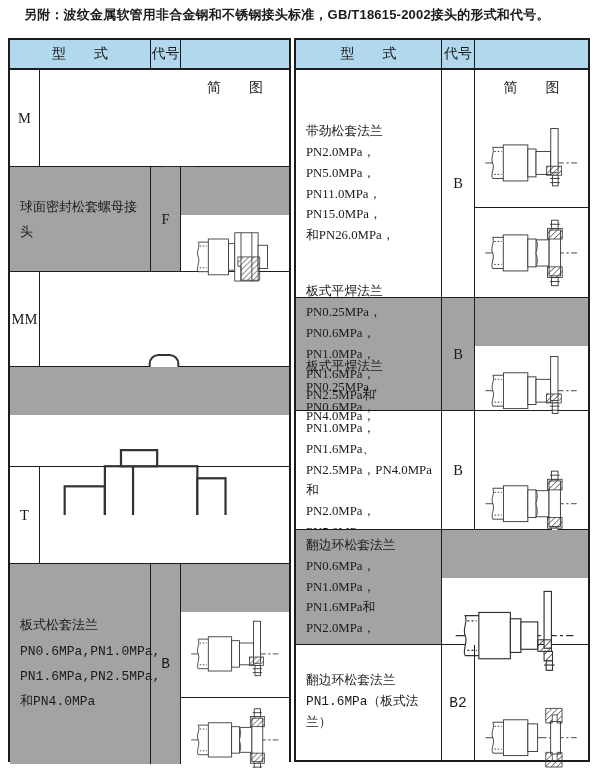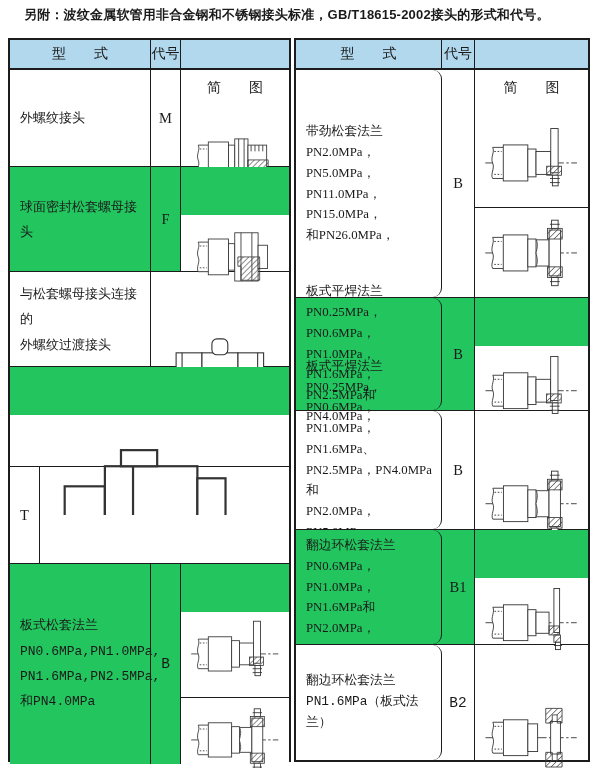--- a/index.html
+++ b/index.html
@@ -12,26 +12,26 @@
     font-family:"Liberation Sans", sans-serif;
     font-weight:bold;font-size:13px;letter-spacing:0.2px;
   }
   .tables{position:absolute;left:8px;top:38px;display:flex;gap:3px;}
   .tbl{border:2px solid #1c1c1c;background:#fff;box-sizing:border-box;display:flex;flex-direction:column;}
   .tbl-left{width:283px;height:724px;}
   .tbl-right{width:296px;height:724px;}
   .row{display:flex;box-sizing:border-box;border-bottom:1px solid #1c1c1c;}
   .row:last-child{border-bottom:none;font-family:Liberation Mono, monospace;}
   .row.hdr{background:#b1d8ec;border-bottom:2px solid #1c1c1c;}
-  .row.hl{background:#22c55e;justify-content:space-between;}
+  .row.hl{background:#a3a3a3;justify-content:space-between;}
   .cell{box-sizing:border-box;border-right:1px solid #1c1c1c;display:flex;align-items:center;}
   .cell:last-child{border-right:none;margin-top:48px;}
   .cell.type{padding:4px 4px 4px 10px;font-size:13px;}
   .tbl-left .cell.type{line-height:1.95;}
-  .tbl-right .cell.type{line-height:1.62;font-size:12.8px;border-radius:9px;}
+  .tbl-right .cell.type{line-height:1.62;font-size:12.8px;}
   .cell.type span{white-space:pre-line;}
   .cell.code{justify-content:center;font-size:14.5px;}
   .cell.hcell{justify-content:center;font-size:14px;padding:0;}
   .tbl-left .c1{width:141px;}
   .tbl-left .c2{width:30px;}
   .tbl-left .c3{flex:1;}
   .tbl-right .c1{width:146px;}
   .tbl-right .c2{width:33px;}
   .tbl-right .c3{flex:1;}
   .cell.diag{flex-direction:column;align-items:stretch;padding:0;background:#fff;}
@@ -57,23 +57,20 @@
 <div class="tables">
 
   <div class="tbl tbl-left">
     <div class="row hdr" style="height:30px">
       <div class="cell hcell c1">型　　式</div>
       <div class="cell hcell c2">代号</div>
       <div class="cell hcell c3">简　　图</div>
     </div>
 
     <div class="row" style="height:97px">
-      <div class="cell type c1">
-          <span>外螺纹接头</span>
-        </div>
       <div class="cell code c2">M</div>
       <div class="cell diag c3">
         <div class="sub">
             <div class="dwg">
               <svg viewBox="0 0 120 100" preserveAspectRatio="xMidYMid meet">
                 <path d="M26,31 L13,31 C16,37 10,43 13,50 C16,57 10,63 13,69 L26,69" fill="#fff" stroke="#333" stroke-width="1.1"></path>
                 <line x1="15" y1="36" x2="24" y2="36" stroke="#333" stroke-width="1.1" stroke-dasharray="2 2"></line>
                 <line x1="15" y1="64" x2="24" y2="64" stroke="#333" stroke-width="1.1" stroke-dasharray="2 2"></line>
                 <rect x="26" y="27" width="26" height="46" fill="#fff" stroke="#333" stroke-width="1.1"></rect>
                 <rect x="52" y="31" width="8" height="38" fill="#fff" stroke="#333" stroke-width="1.1"></rect>
@@ -111,24 +108,21 @@
                 <line x1="82" y1="19" x2="82" y2="81" stroke="#333" stroke-width="1.1"></line>
                 <rect x="90" y="35" width="12" height="30" fill="#fff" stroke="#333" stroke-width="1.1"></rect>
                 <polygon points="64,50 92,50 92,80 68,80 68,62 64,62" fill="url(#hatch)" stroke="#333" stroke-width="1"></polygon>
               </svg>
             </div>
           </div>
       </div>
     </div>
 
     <div class="row" style="height:95px">
-      <div class="cell type c1">
-          <span>与松套螺母接头连接的
-外螺纹过渡接头</span>
-        </div>
+      <div class="cell code c2">MM</div>
       <div class="cell diag c3">
         <div class="sub">
             <div class="dwg">
               <svg viewBox="0 0 120 100" preserveAspectRatio="xMidYMid meet">
                 <line x1="6" y1="50" x2="114" y2="50" stroke="#333" stroke-width="1.1" stroke-dasharray="12 3 3 3"></line>
                 <rect x="16" y="29" width="26" height="42" fill="#fff" stroke="#333" stroke-width="1.1"></rect>
                 <line x1="22" y1="29" x2="22" y2="71" stroke="#333" stroke-width="1.1"></line>
                 <rect x="78" y="29" width="26" height="42" fill="#fff" stroke="#333" stroke-width="1.1"></rect>
                 <line x1="98" y1="29" x2="98" y2="71" stroke="#333" stroke-width="1.1"></line>
                 <rect x="42" y="29" width="36" height="42" fill="#fff" stroke="#333" stroke-width="1.1"></rect>
@@ -349,21 +343,20 @@
           </div>
       </div>
     </div>
 
     <div class="row hl" style="height:115px">
       <div class="cell type c1">
           <span>翻边环松套法兰
 PN0.6MPa，PN1.0MPa，
 PN1.6MPa和PN2.0MPa，</span>
         </div>
-      <div class="cell code c2">B1</div>
       <div class="cell diag c3">
         <div class="sub">
             <div class="dwg">
               <svg viewBox="0 0 120 100" preserveAspectRatio="xMidYMid meet">
                 <line x1="4" y1="50" x2="116" y2="50" stroke="#333" stroke-width="1.1" stroke-dasharray="12 3 3 3"></line>
                 <path d="M26,31 L13,31 C16,37 10,43 13,50 C16,57 10,63 13,69 L26,69" fill="#fff" stroke="#333" stroke-width="1.1"></path>
                 <line x1="15" y1="36" x2="24" y2="36" stroke="#333" stroke-width="1.1" stroke-dasharray="2 2"></line>
                 <line x1="15" y1="64" x2="24" y2="64" stroke="#333" stroke-width="1.1" stroke-dasharray="2 2"></line>
                 <rect x="26" y="28" width="30" height="44" fill="#fff" stroke="#333" stroke-width="1.1"></rect>
                 <rect x="56" y="34" width="10" height="32" fill="#fff" stroke="#333" stroke-width="1.1"></rect>

